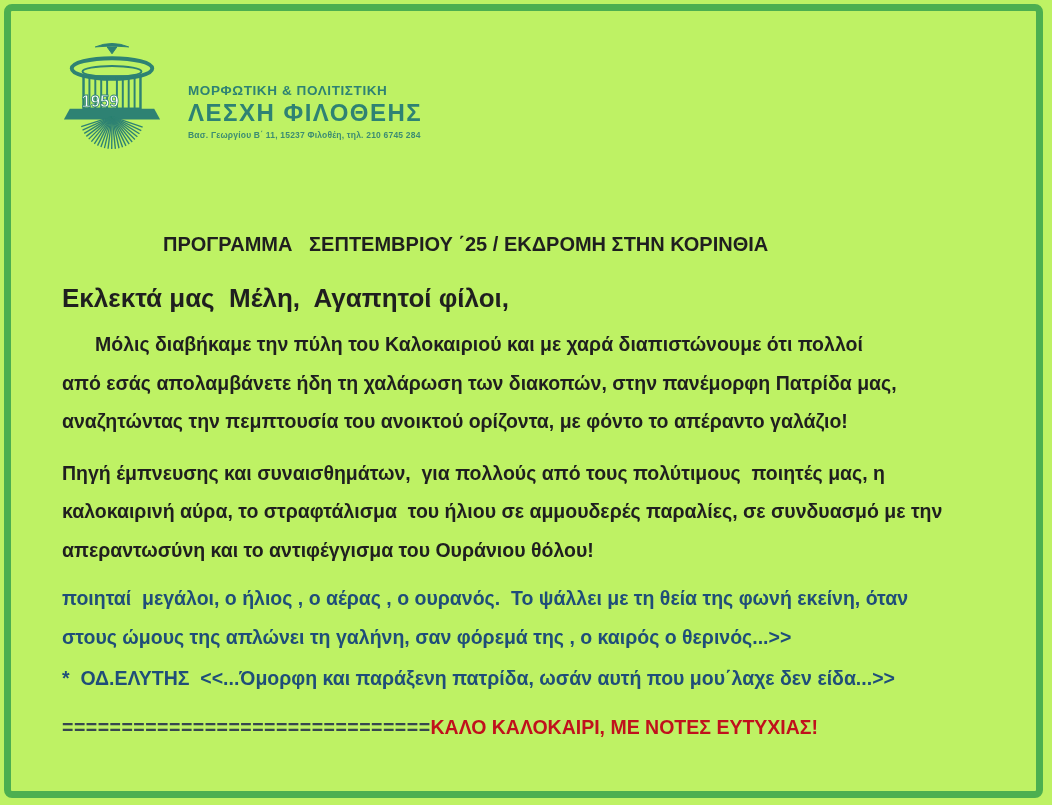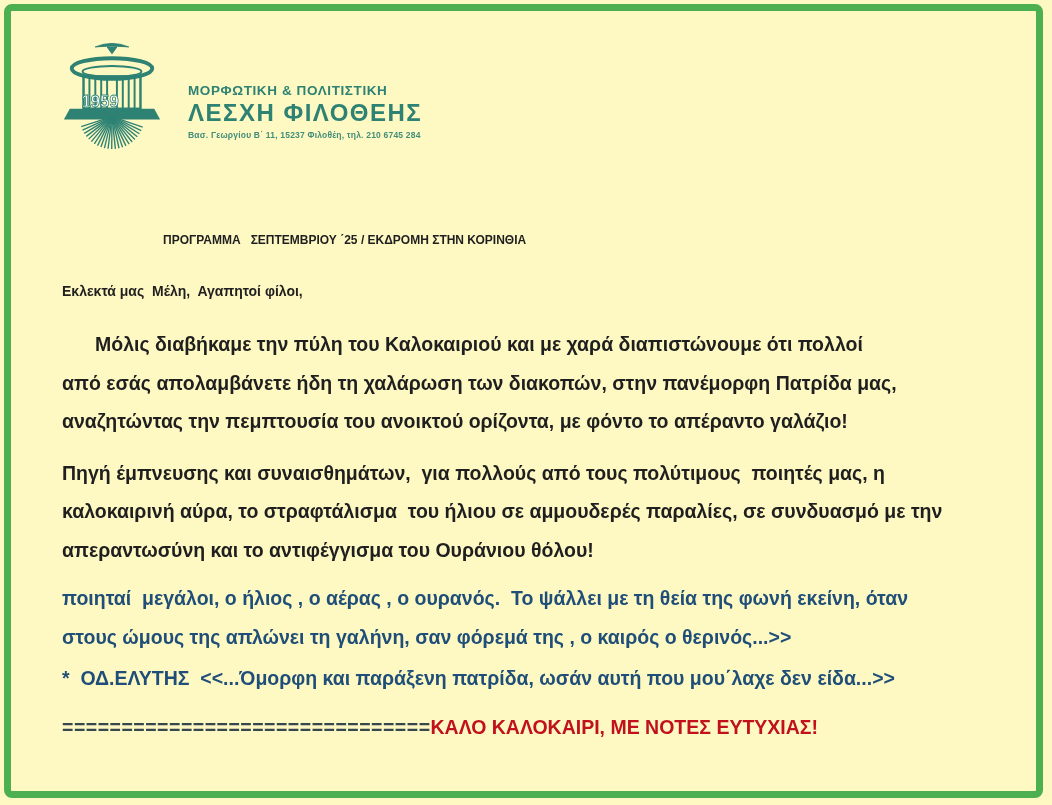--- a/index.html
+++ b/index.html
@@ -1,38 +1,38 @@
 <!DOCTYPE html>
 <html><head>
 <meta charset="utf-8">
 <style>
   * { margin:0; padding:0; box-sizing:border-box; }
   html,body { background:#ffffff; }
   .page {
-    position:relative; width:1052px; height:805px; background:#fef9c3;
+    position:relative; width:1052px; height:805px; background:#bef264;
     font-family:"Liberation Sans", sans-serif; font-weight:bold; color:#1f1f1f;
     overflow:hidden;
   }
   .frame {
     position:absolute; left:4px; top:4px; right:9px; bottom:7px;
     border:7px solid #4caf50; border-radius:8px; pointer-events:none;
   }
   .pre { white-space:pre-wrap; }
 
   
   .logo { position:absolute; left:58px; top:38px; display:flex; align-items:center; gap:22px; }
   .logo-text { color:#2e8273; margin-top:30px; }
   .logo-name1 { font-size:13.5px; letter-spacing:0.6px; }
   .logo-name2 { font-size:24px; letter-spacing:1.5px; margin-top:1px; }
   .logo-addr  { font-size:8.5px; letter-spacing:0.2px; margin-top:3px; opacity:0.9; }
 
   
   .dateline   { position:absolute; top:183px; right:50px; font-size:20px; }
-  .doc-title  { position:absolute; left:163px; top:233px; font-size:12px; }
-  .salutation { position:absolute; left:62px;  top:283px; font-size:14px; }
+  .doc-title  { position:absolute; left:163px; top:233px; font-size:20px; }
+  .salutation { position:absolute; left:62px;  top:283px; font-size:26px; }
 
   .bodycol { position:absolute; left:62px; top:325px; width:948px; font-size:19.5px; line-height:38.5px; }
   .p1 .l1 { padding-left:33px; }
   .p2 { margin-top:13px; }
   .quote { color:#1f4e79; line-height:39px; }
   .q1 { margin-top:10px; }
   .q2 { margin-top:2px; }
   .closing { margin-top:10px; font-size:19.5px; }
   .closing .sep { color:#37474f; letter-spacing:0.5px; }
   .closing .msg { color:#c0111c; }

